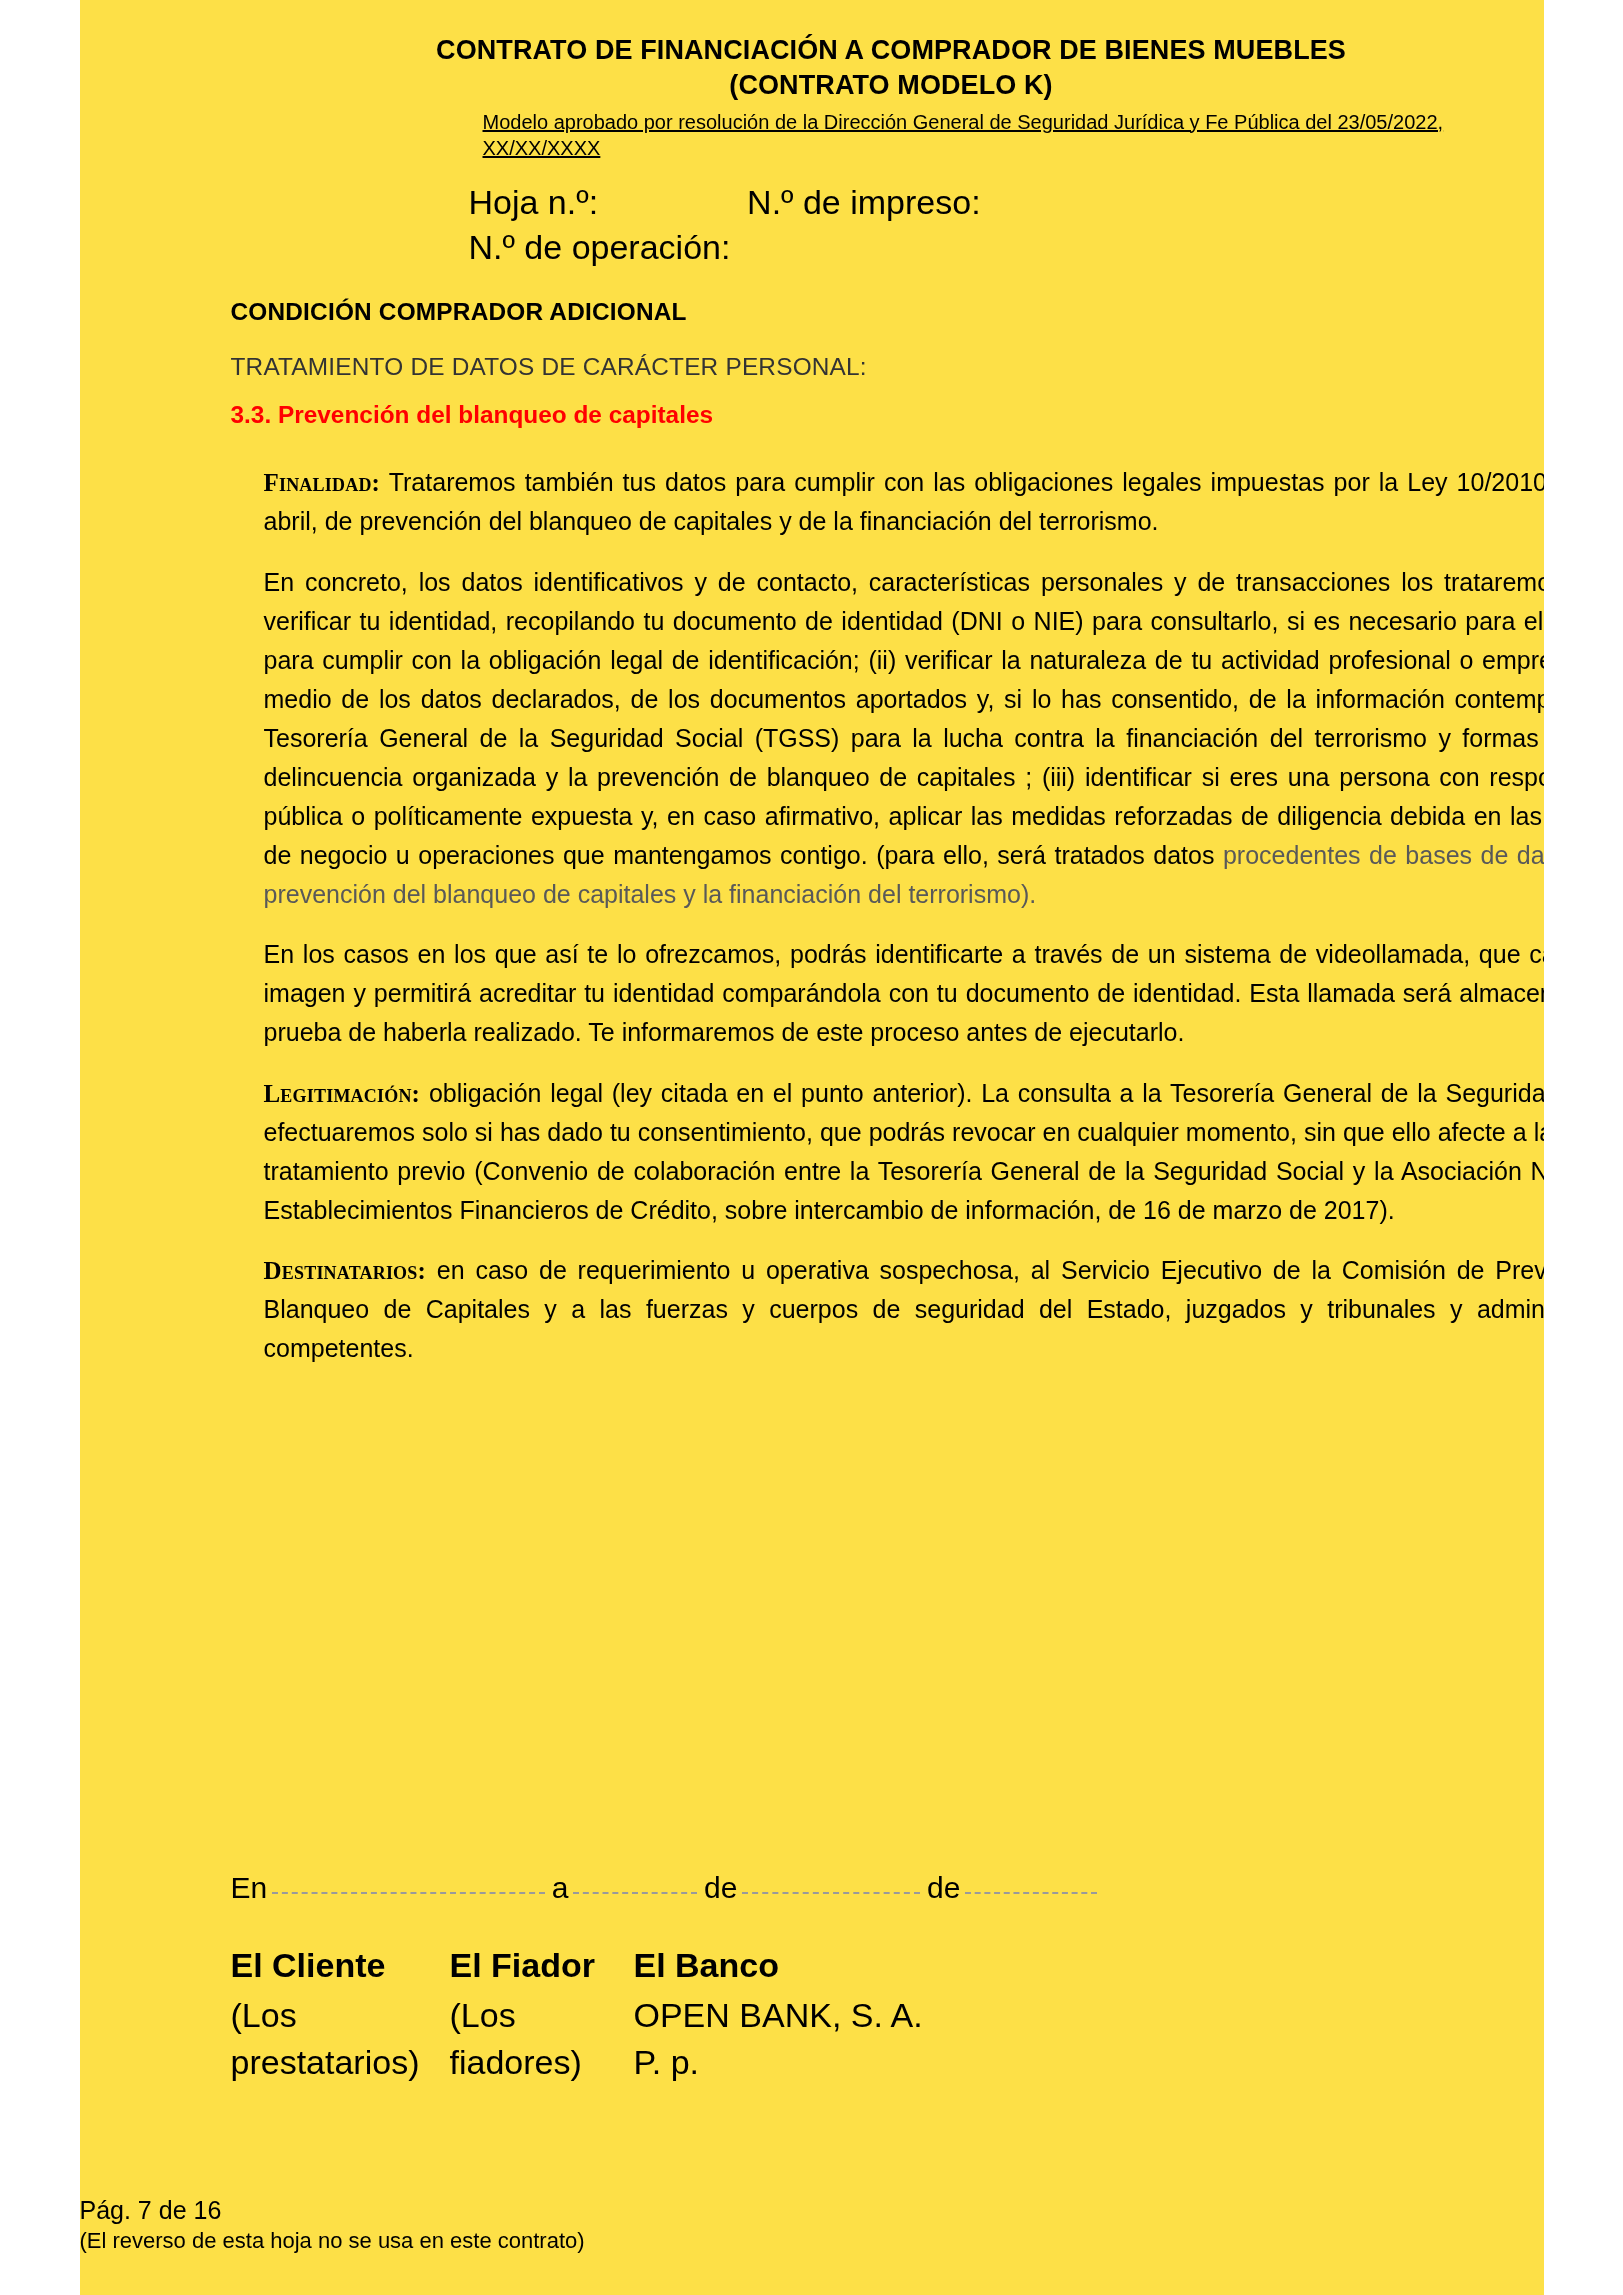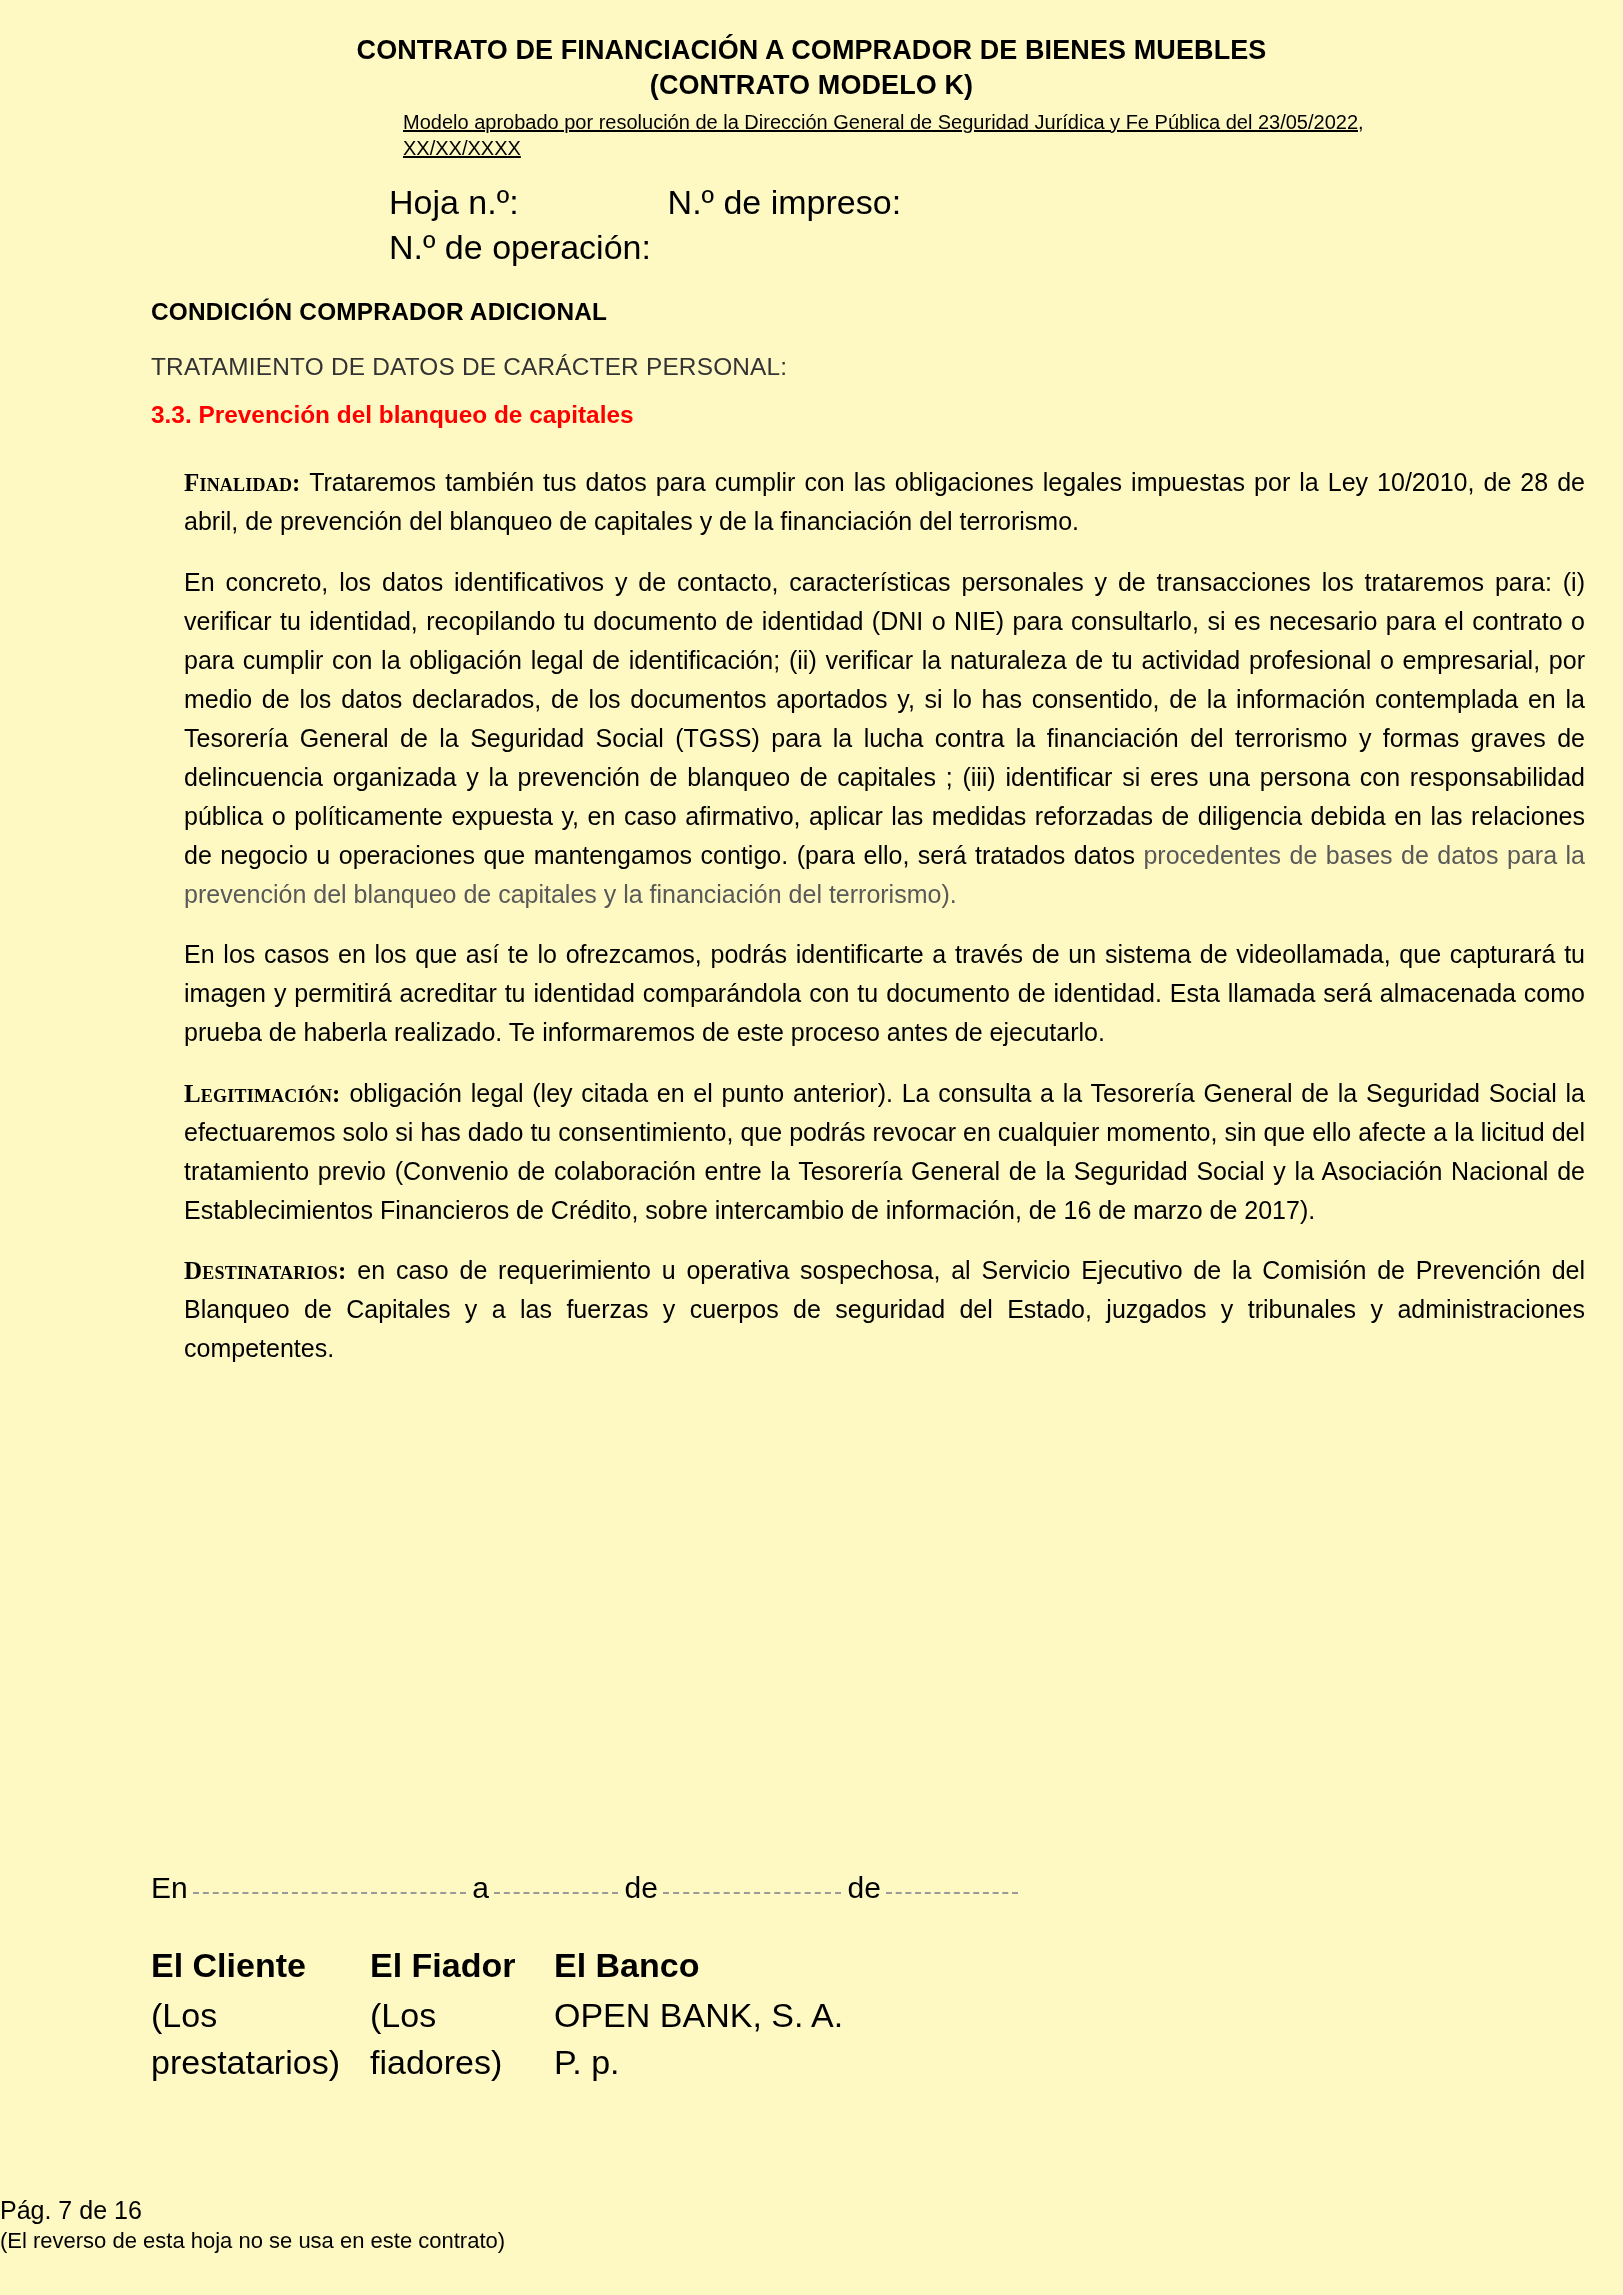--- a/index.html
+++ b/index.html
@@ -7,23 +7,23 @@
     margin: 0;
     padding: 0;
     background: #ffffff;
   }
   body {
     font-family: "Liberation Sans", sans-serif;
     color: #000000;
   }
   .page {
     position: relative;
-    width: 1623px;
+    width: 1464px;
     height: 2295px;
-    background: #fef9c3;
+    background: #fde047;
     margin: 0 auto;
     overflow: hidden;
     box-sizing: border-box;
   }
 
   
   .doc-header {
     position: absolute;
     left: 0;
     top: 33px;

